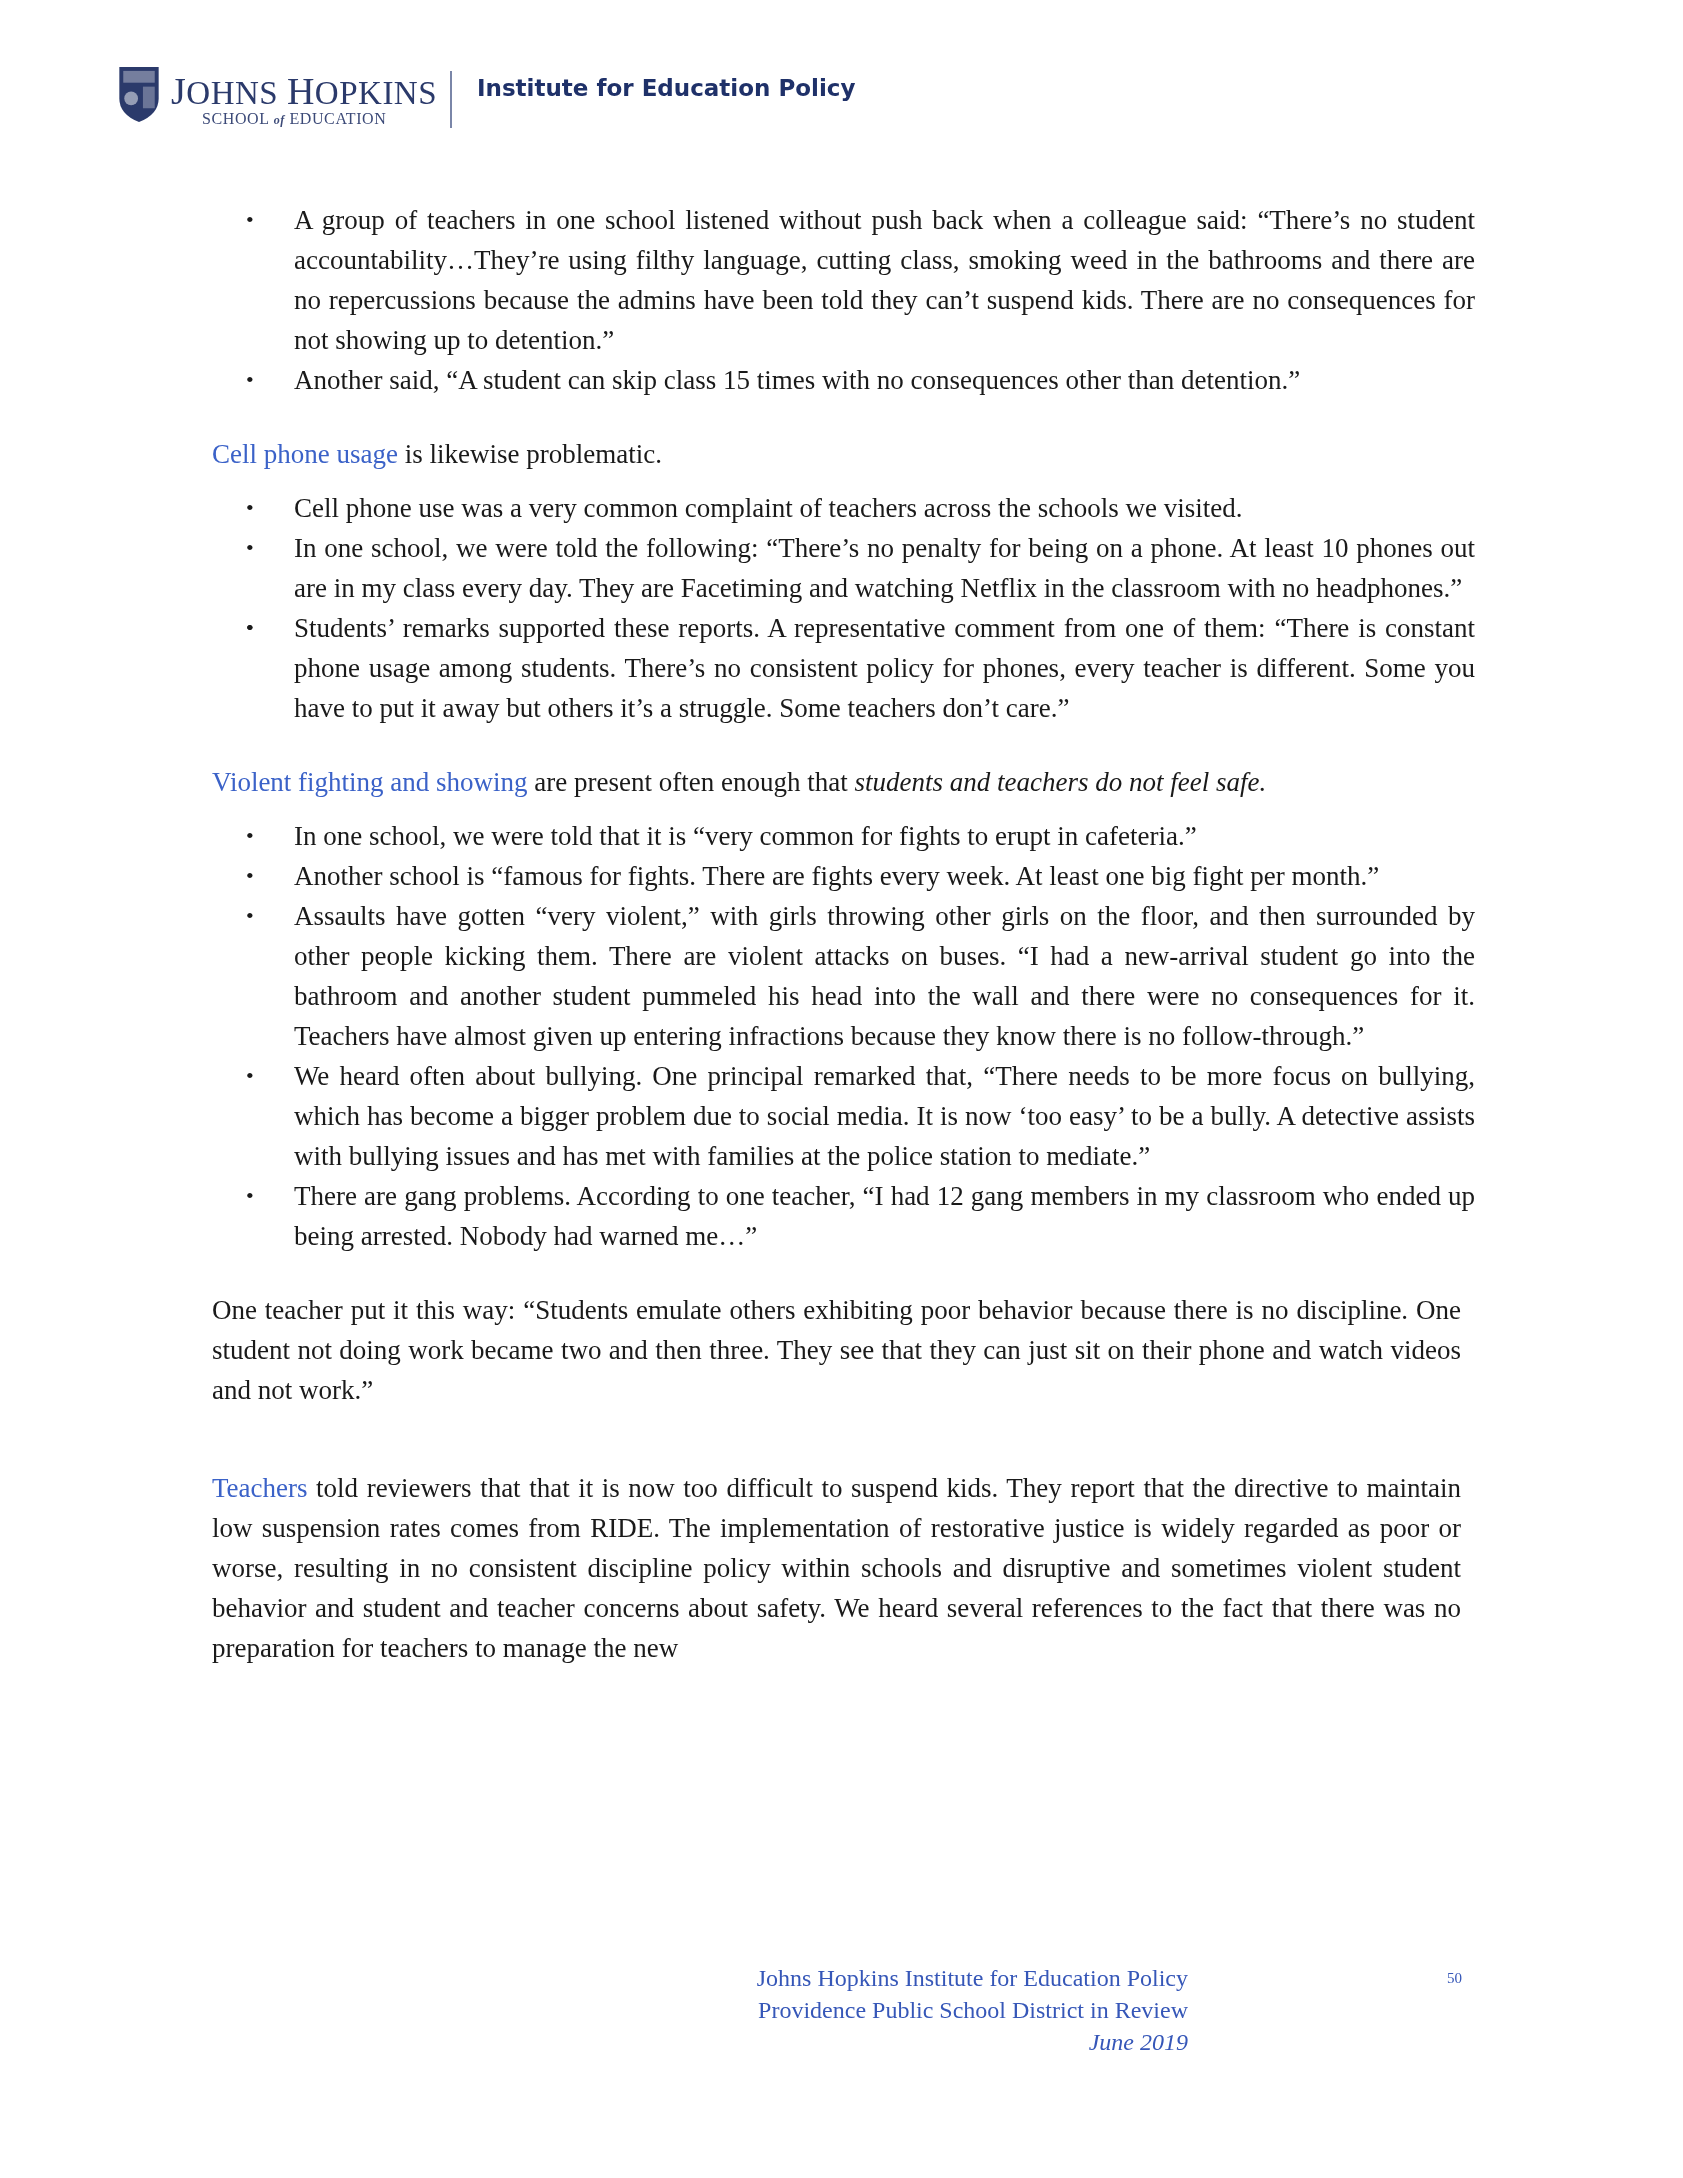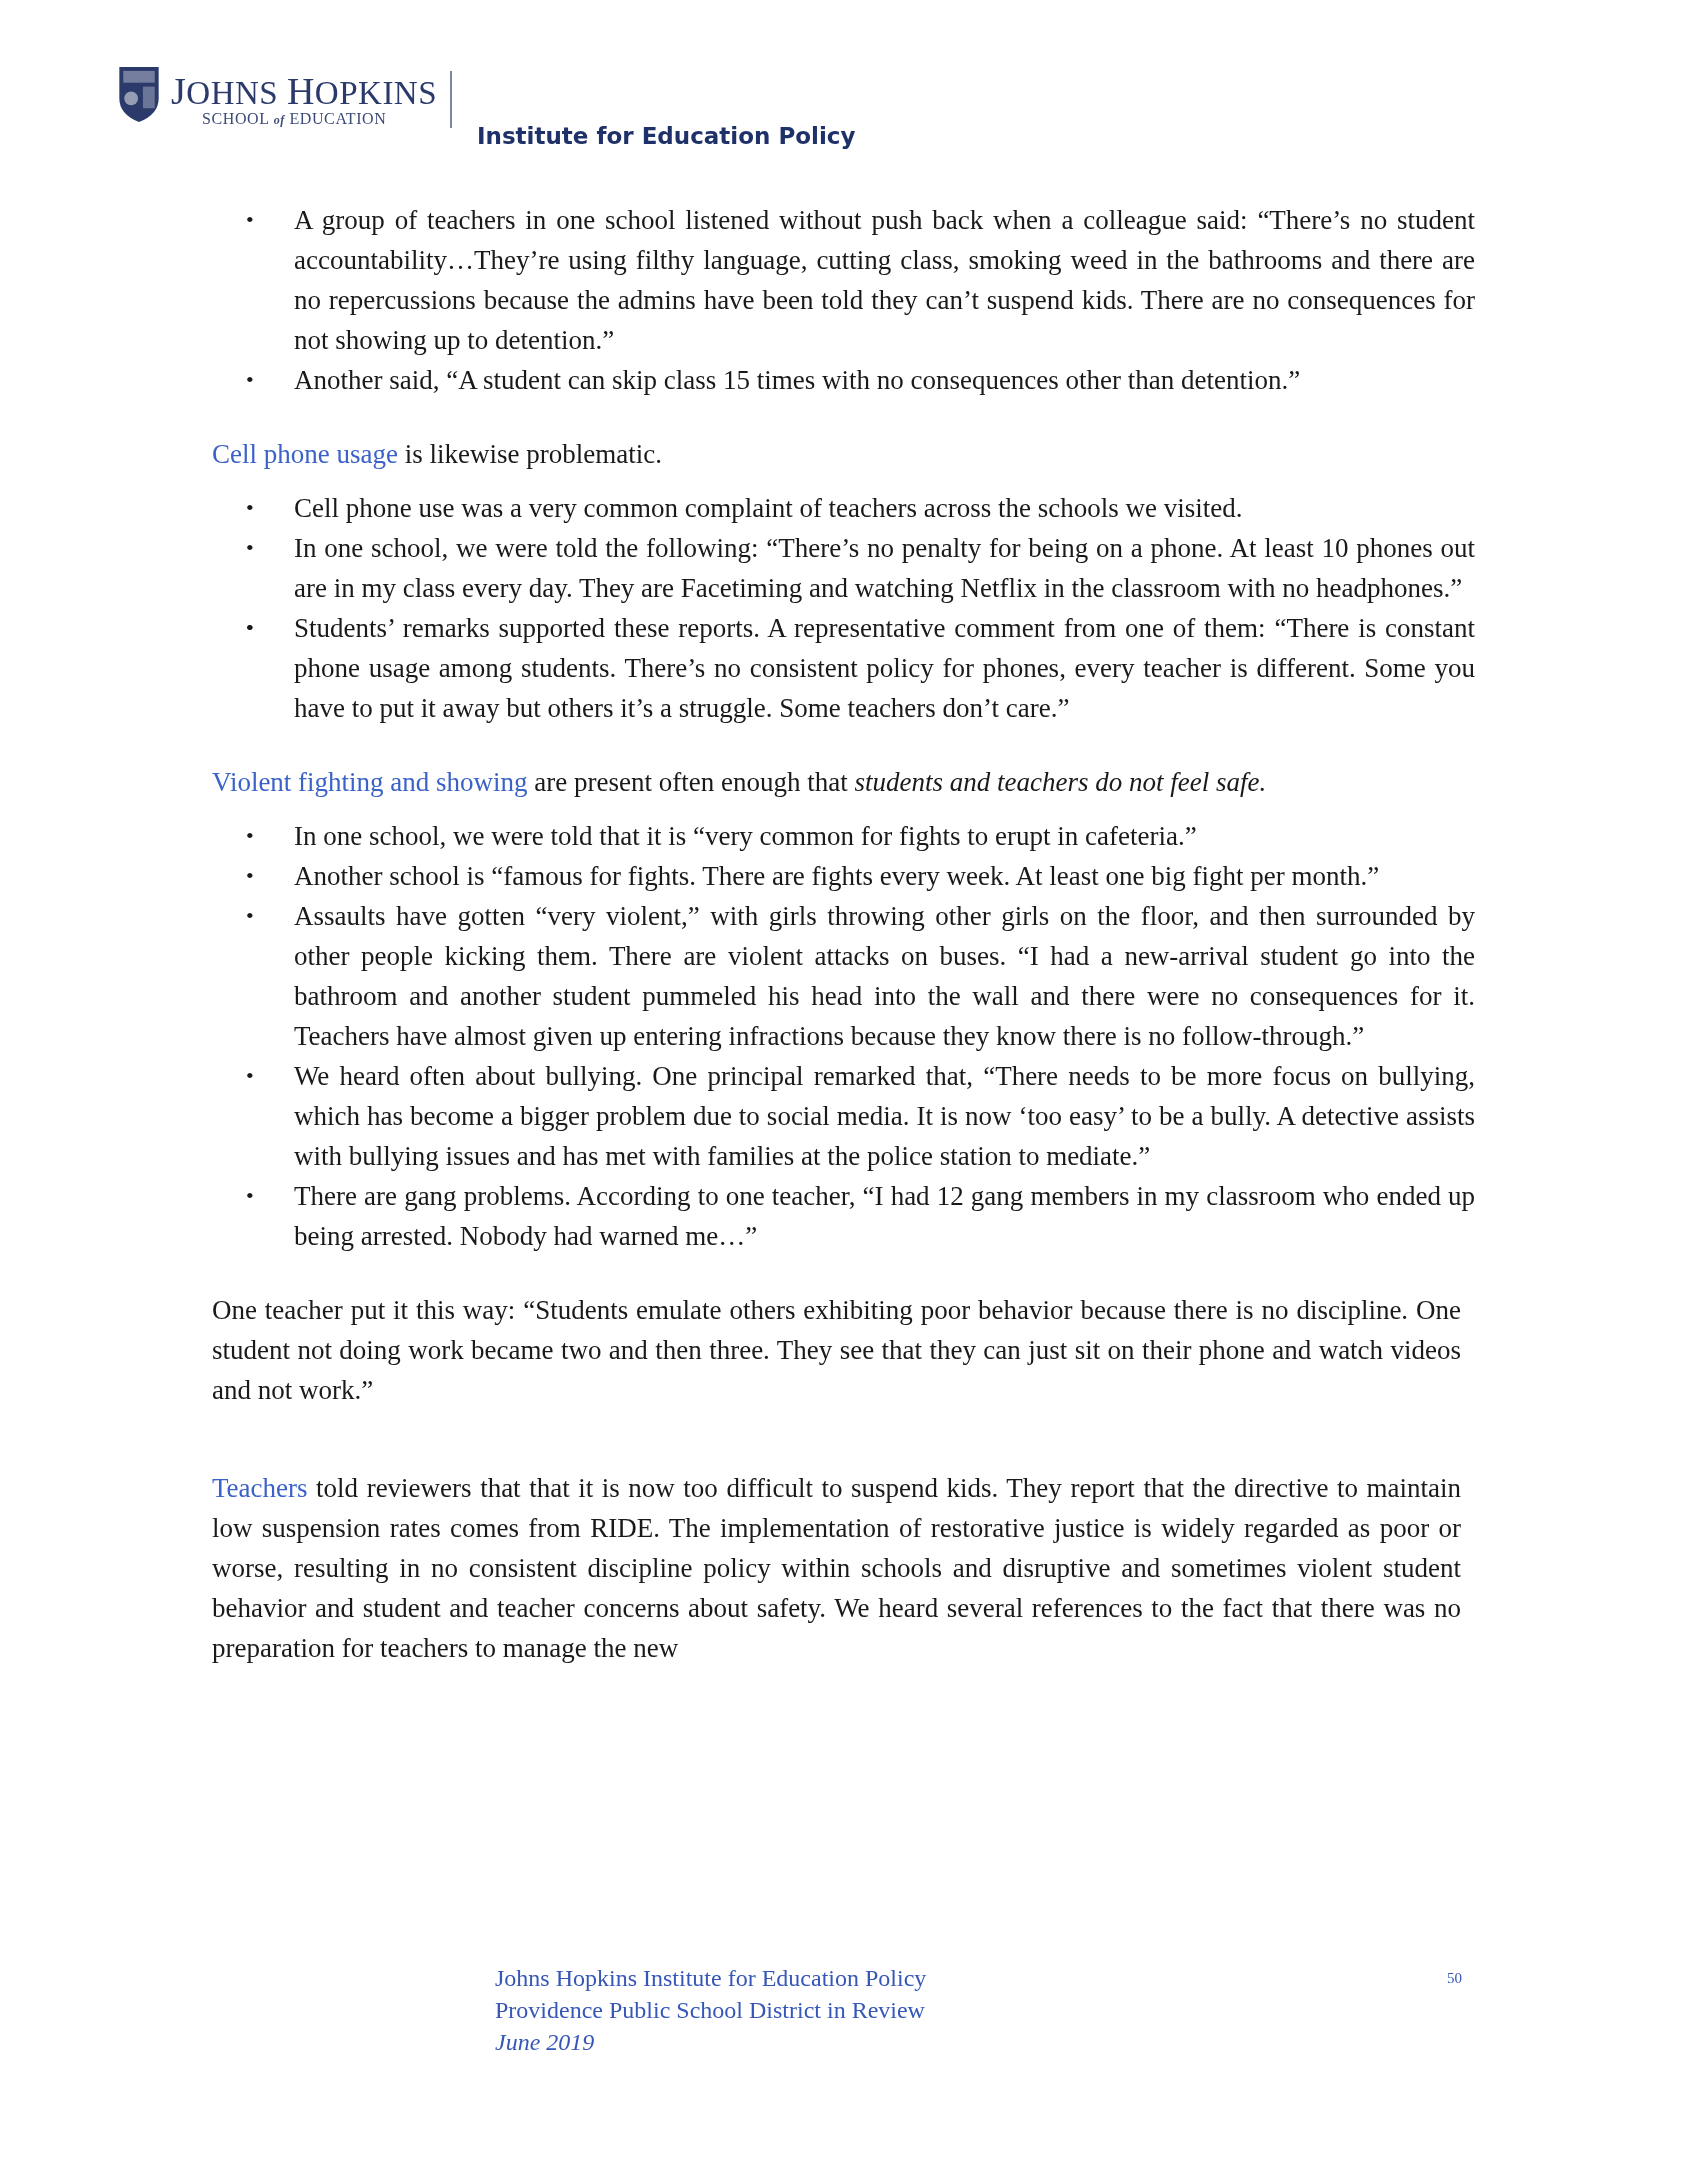--- a/index.html
+++ b/index.html
@@ -9,33 +9,33 @@
   .header { position: absolute; left: 117px; top: 59px; height: 79px; width: 792px; }
   .shield { position: absolute; left: 0; top: 6px; width: 44px; height: 59px; }
   .jh-name { position: absolute; left: 54px; top: 10px; font-size: 33px; color: #2b3a6b;
              letter-spacing: 0.5px; white-space: nowrap; }
   .jh-name .big { font-size: 38px; }
   .jh-school { position: absolute; left: 85px; top: 51px; font-size: 16px; color: #3c4a78;
                letter-spacing: 0.6px; white-space: nowrap; }
   .jh-school i { font-size: 12px; font-weight: bold; }
   .divider { position: absolute; left: 333px; top: 12px; width: 2px; height: 57px; background: #7a86a8; }
   .inst-name { position: absolute; left: 360px; top: 16px; font-family: "DejaVu Sans", sans-serif;
-               font-weight: bold; font-size: 23px; color: #1f3169; white-space: nowrap; margin-top: 48px; }
+               font-weight: bold; font-size: 23px; color: #1f3169; white-space: nowrap; }
 
   .content { position: absolute; left: 198px; top: 200px; width: 1277px;
              font-size: 27px; line-height: 40px; text-align: justify; }
   .content p { margin: 14px; }
   .content ul { margin: 0; padding: 0; list-style: none; }
   .content li { position: relative; padding-left: 96px; }
   .content li .bullet { position: absolute; left: 48px; top: 0; font-size: 22px; }
   .blue { color: #3b62c8; }
   .gap-s { height: 20px; }
   .gap-m { height: 30px; }
 
-  .footer { position: absolute; left: 495px; top: 1962px; width: 693px; text-align: left;
+  .footer { position: absolute; left: 495px; top: 1962px; width: 693px; text-align: right;
             color: #3657b8; font-size: 24px; line-height: 32px; }
   .footer .date { font-style: italic; }
   .page-num { position: absolute; left: 1447px; top: 1962px; font-size: 15px; line-height: 32px; color: #3657b8; }
 </style>
 </head>
 <body>
 
 <div class="header">
   <svg class="shield" viewBox="0 0 44 60">
     <path d="M2 2 H42 V34 Q42 50 22 58 Q2 50 2 34 Z" fill="#2b3a6b"></path>

